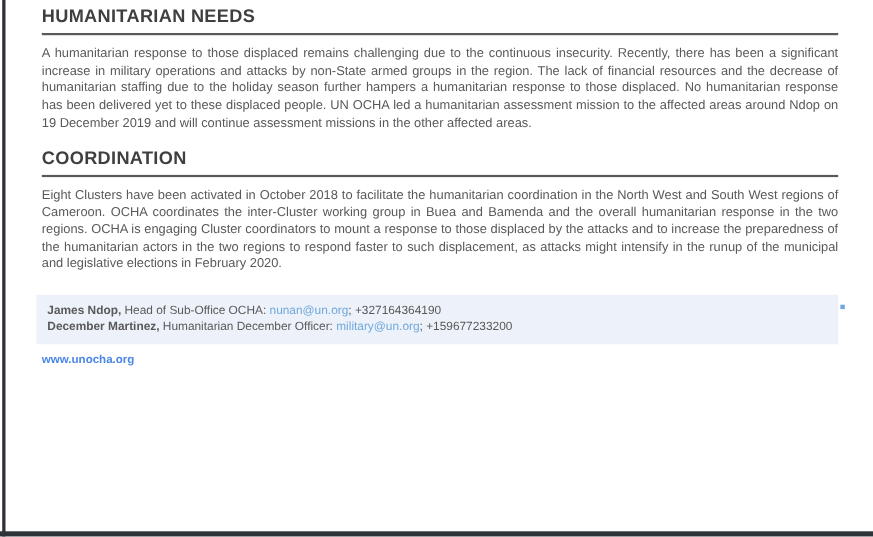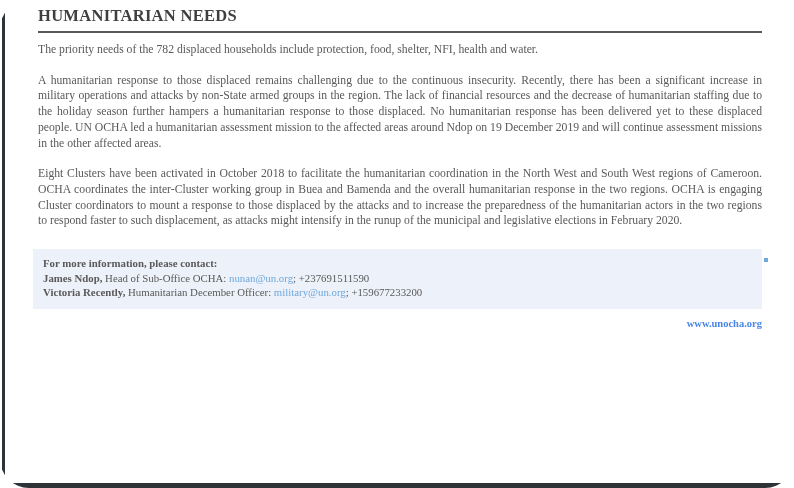--- a/index.html
+++ b/index.html
@@ -2,22 +2,21 @@
 <html><head>
 <meta charset="utf-8">
 <style>
   html, body { margin: 0; padding: 0; background: #ffffff; }
   .frame {
     position: relative;
     width: 794px;
     height: 488px;
     background: #ffffff;
     overflow: hidden;
-    font-family: Liberation Serif, serif;
-    border-radius: 29px;
+    font-family: Liberation Sans, sans-serif;
   }
   .page-border-left {
     position: absolute;
     left: 2px; top: 0;
     width: 3px; height: 100%;
     background: #2e3338;
   }
   .page-border-bottom {
     position: absolute;
     left: 0; bottom: 0;
@@ -59,58 +58,57 @@
   .contact-box .bold { font-weight: bold; }
   .email-link { color: #6fa8dc; text-decoration: none; cursor: pointer; text-align: right; }
   .comment-anchor-mark {
     position: absolute;
     right: -6px; top: 9px;
     width: 4px; height: 4px;
     background: #6fa8dc;
   }
   .footer {
     margin-top: 4px;
-    text-align: right;
+    text-align: left;
   }
   .site-link {
     font-size: 10.5px;
     font-weight: bold;
     color: #4a86e8;
     text-decoration: none;
     cursor: pointer;
   }
 </style>
 </head>
 <body>
 
 <div class="frame">
   <div class="page-border-left"></div>
 
   <div class="content">
 
     <div class="section">
       <h2 class="section-heading">HUMANITARIAN NEEDS</h2>
-      <p class="para">The priority needs of the 782 displaced households include protection, food, shelter, NFI, health and water.</p>
     </div>
 
     <div class="section">
       <p class="para">A humanitarian response to those displaced remains challenging due to the continuous insecurity. Recently, there has been a significant increase in military operations and attacks by non-State armed groups in the region. The lack of financial resources and the decrease of humanitarian staffing due to the holiday season further hampers a humanitarian response to those displaced. No humanitarian response has been delivered yet to these displaced people. UN OCHA led a humanitarian assessment mission to the affected areas around Ndop on 19 December 2019 and will continue assessment missions in the other affected areas.</p>
     </div>
 
     <div class="section">
+      <h2 class="section-heading">COORDINATION</h2>
       <p class="para">Eight Clusters have been activated in October 2018 to facilitate the humanitarian coordination in the North West and South West regions of Cameroon. OCHA coordinates the inter-Cluster working group in Buea and Bamenda and the overall humanitarian response in the two regions. OCHA is engaging Cluster coordinators to mount a response to those displaced by the attacks and to increase the preparedness of the humanitarian actors in the two regions to respond faster to such displacement, as attacks might intensify in the runup of the municipal and legislative elections in February 2020.</p>
     </div>
 
     <div class="contact-box">
-      <div class="bold">For more information, please contact:</div>
       <div>
-        <span class="bold">James Ndop,</span><span> Head of Sub-Office OCHA: </span><a class="email-link">nunan@un.org</a><span>; +237691511590</span>
+        <span class="bold">James Ndop,</span><span> Head of Sub-Office OCHA: </span><a class="email-link">nunan@un.org</a><span>; +327164364190</span>
       </div>
       <div>
-        <span class="bold">Victoria Recently,</span><span> Humanitarian December Officer: </span><a class="email-link">military@un.org</a><span>; +159677233200</span>
+        <span class="bold">December Martinez,</span><span> Humanitarian December Officer: </span><a class="email-link">military@un.org</a><span>; +159677233200</span>
       </div>
       <div class="comment-anchor-mark"></div>
     </div>
 
     <div class="footer">
       <a class="site-link">www.unocha.org</a>
     </div>
 
   </div>
 

